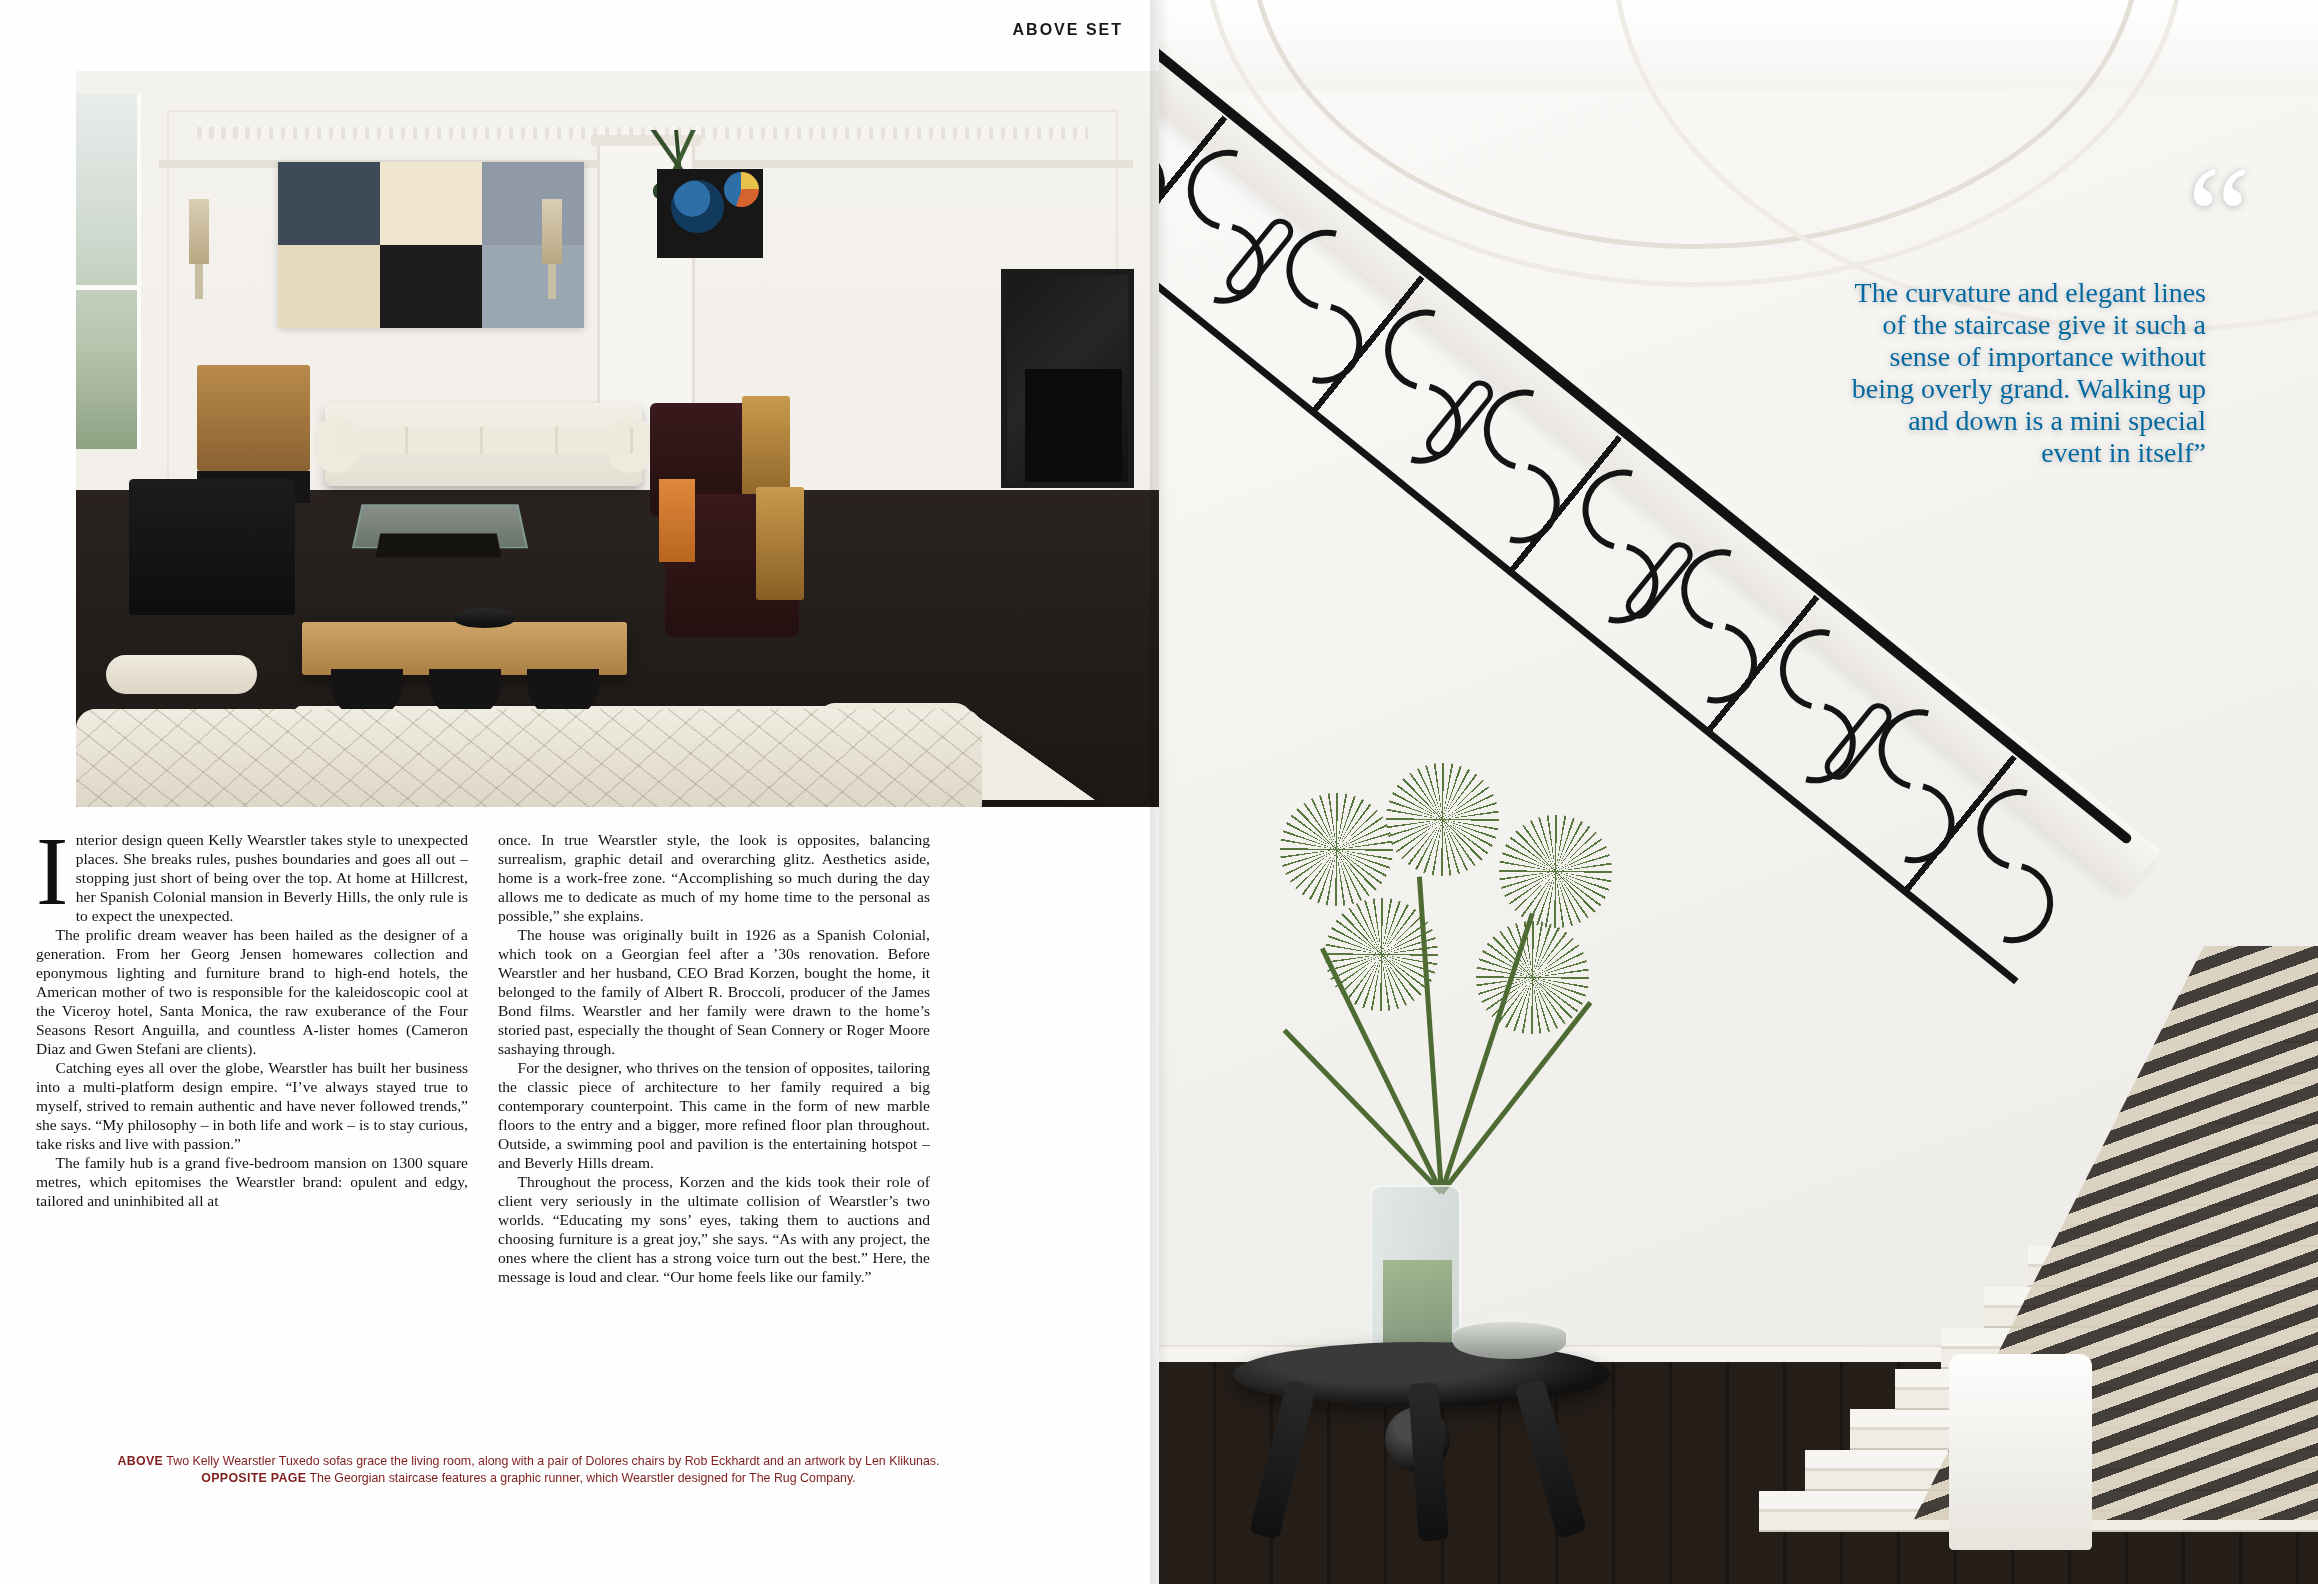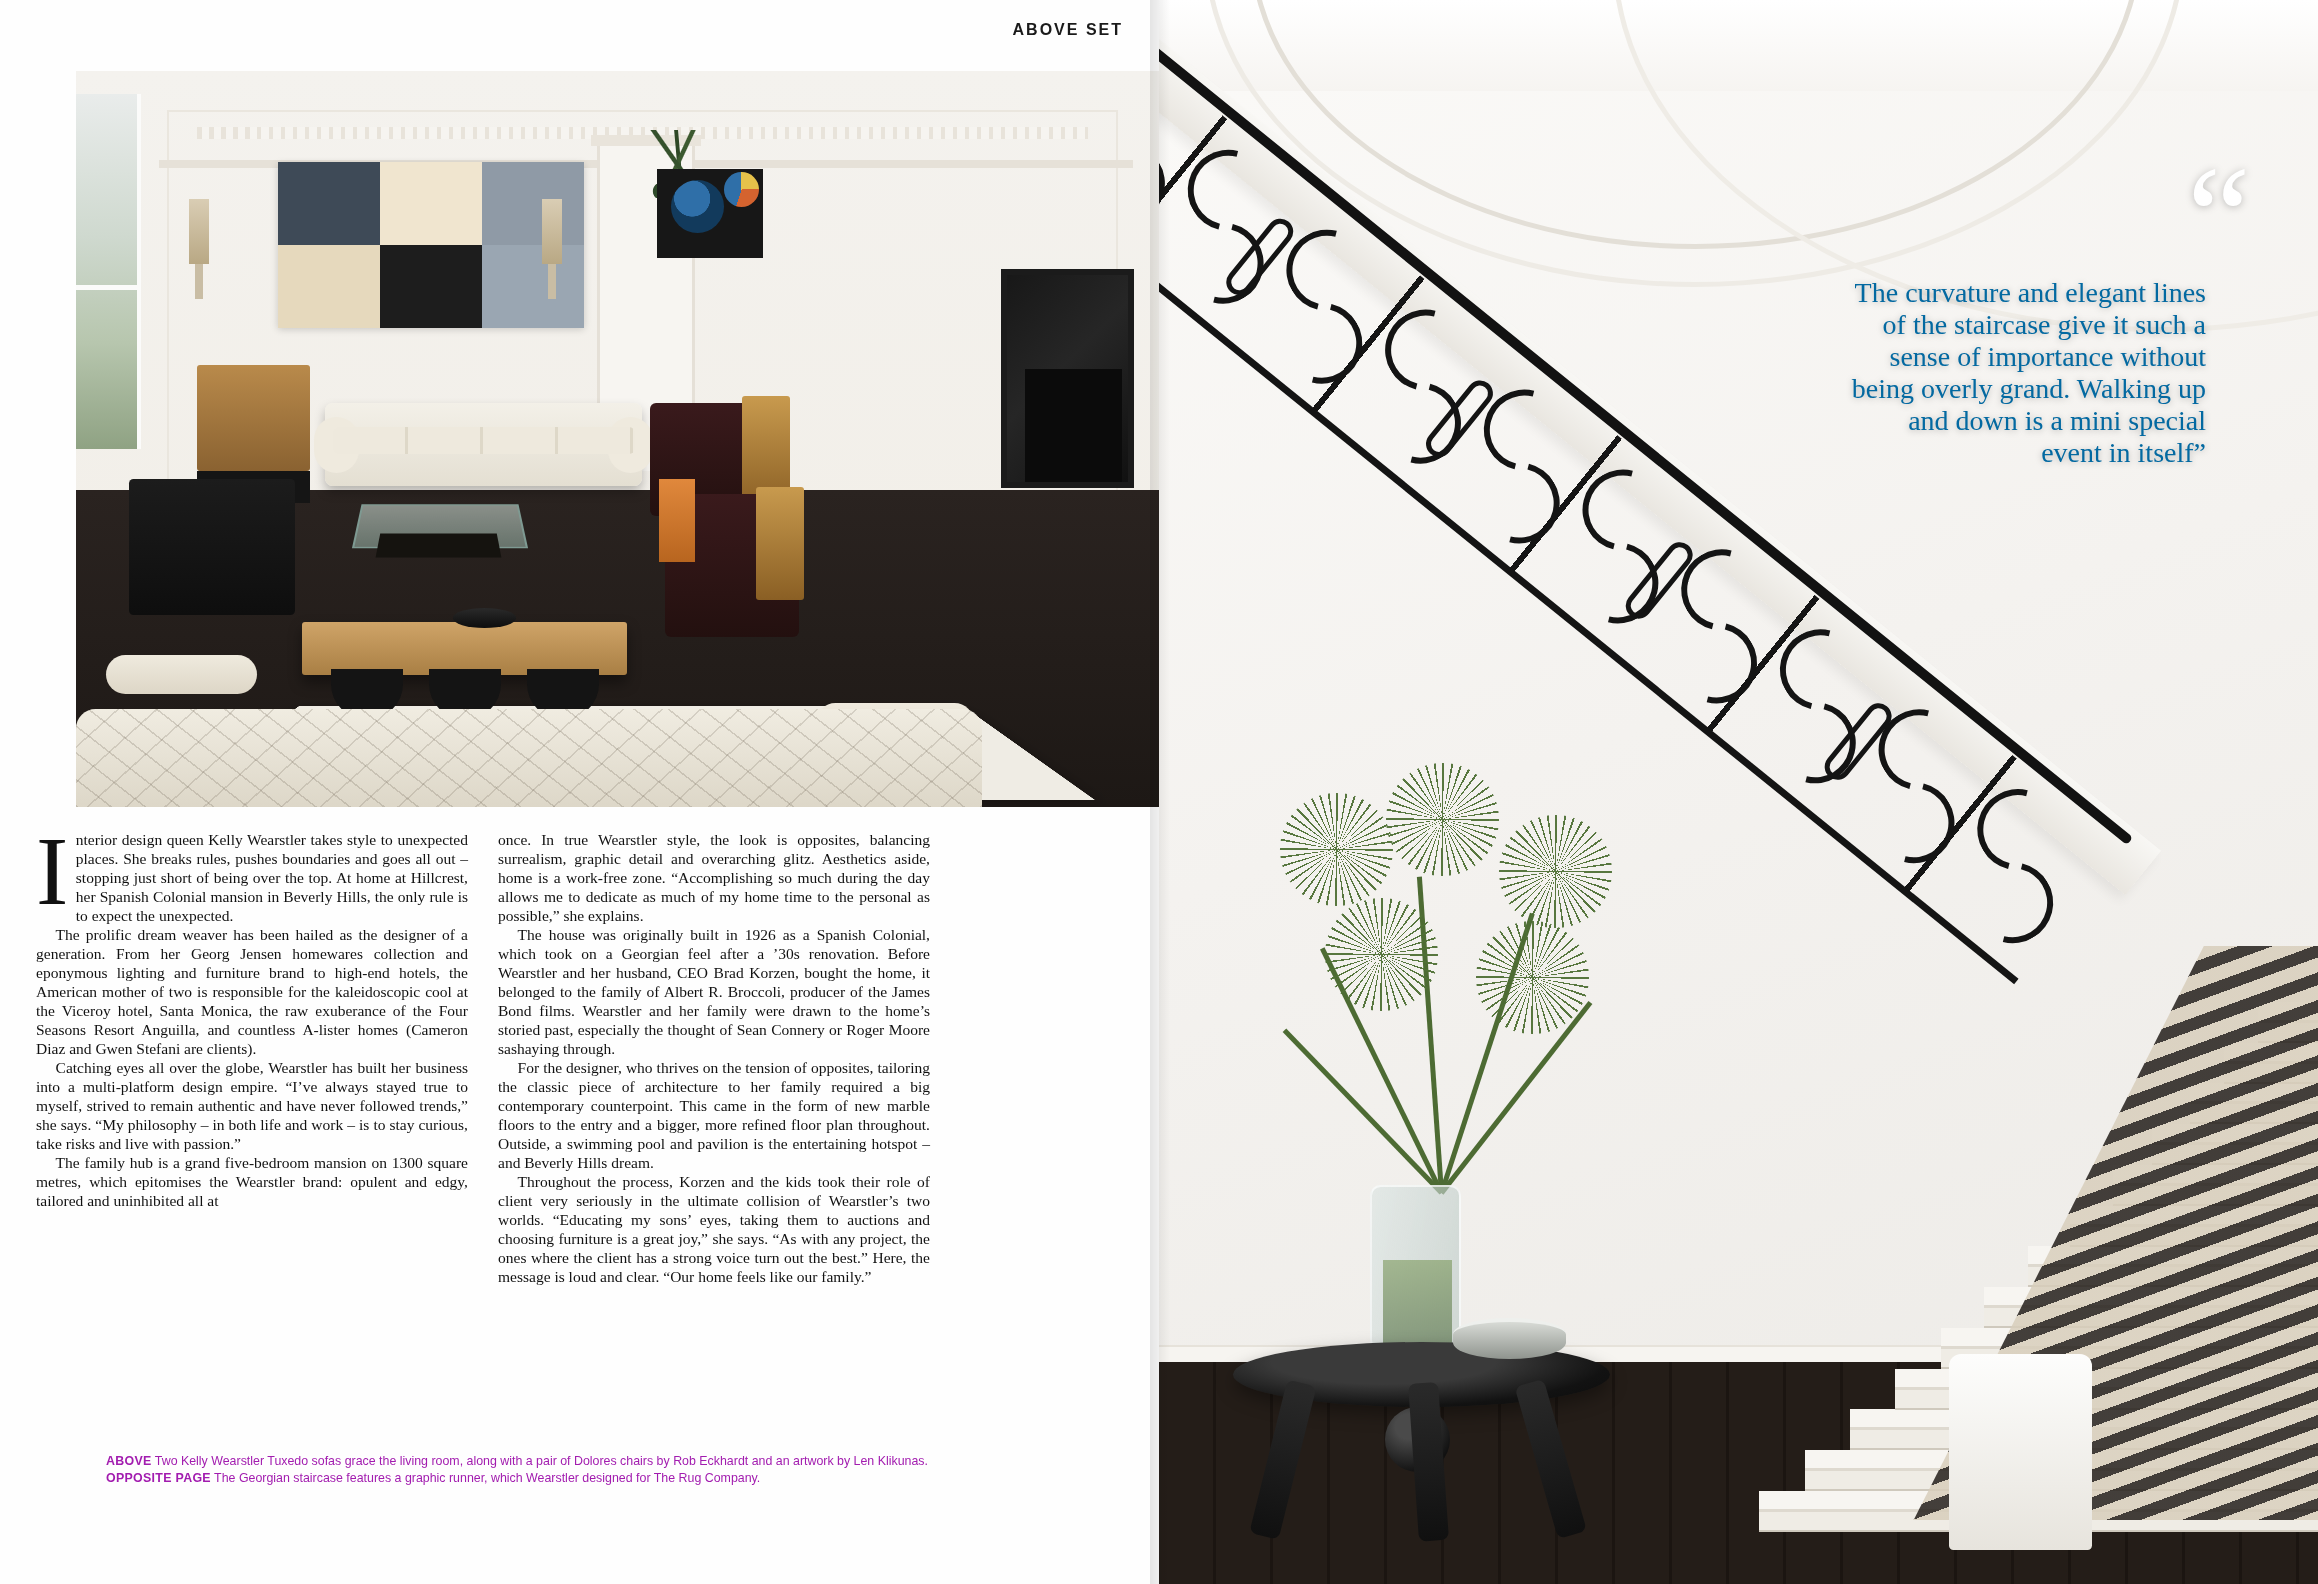--- a/index.html
+++ b/index.html
@@ -279,22 +279,22 @@
   }
 
   .caption {
     position: absolute;
     left: 106px;
     top: 1453px;
     width: 845px;
     font-family: "Liberation Sans", sans-serif;
     font-size: 12.4px;
     line-height: 16.6px;
-    color: #a21caf;
-    text-align: left;
+    color: #7f1d1d;
+    text-align: center;
   }
   .caption b { font-weight: 700; letter-spacing: 0.3px; }
 
   .folio {
     position: absolute;
     left: 0; right: 0;
     bottom: 16.6px;
     text-align: center;
     font-family: "Liberation Serif", serif;
     font-size: 13.6px;

